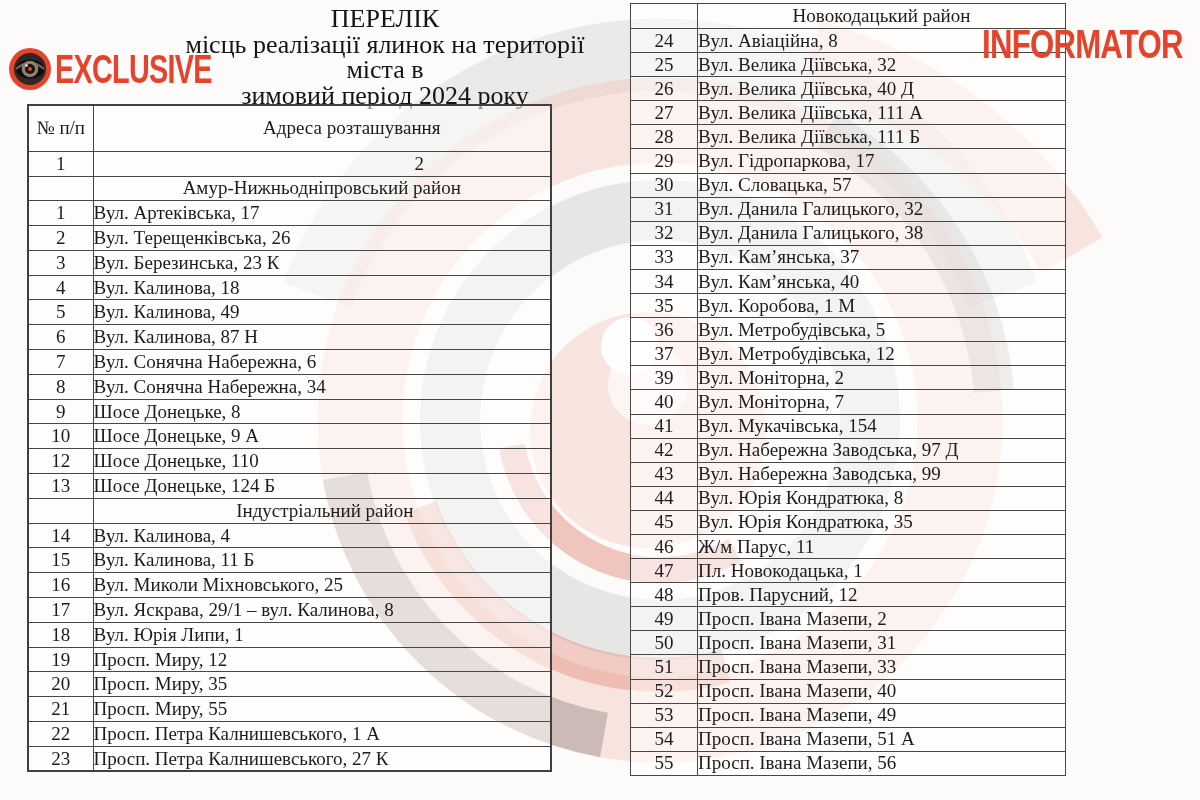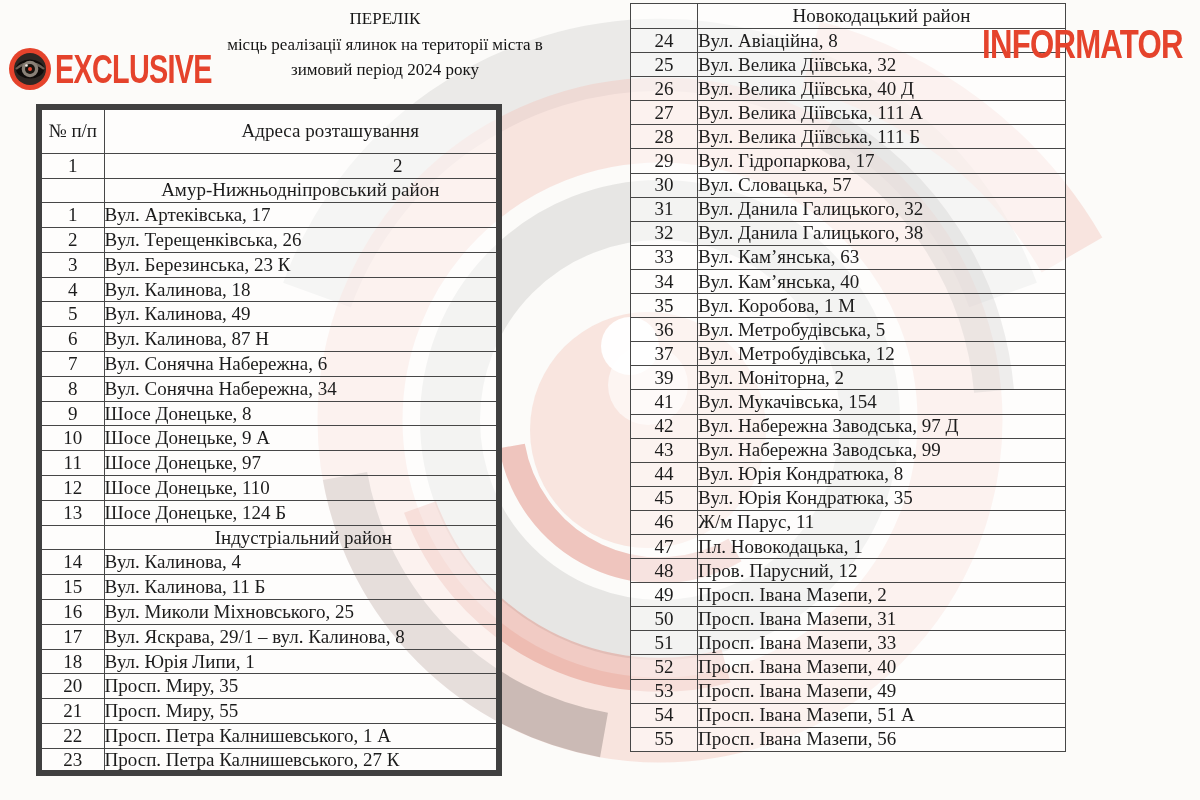--- a/index.html
+++ b/index.html
@@ -29,35 +29,35 @@
     font-family:"Liberation Sans","DejaVu Sans",sans-serif;
     font-weight:800;font-size:41px;line-height:41px;letter-spacing:-1px;
     color:var(--accent,#e5432c);
     transform:scaleX(.76);transform-origin:left center;
     white-space:nowrap;
   }
 
   
   .doc-title{
     position:absolute;left:185px;top:6px;width:400px;z-index:2;
-    text-align:center;font-size:17px;line-height:25.5px;color:#141414;
+    text-align:center;font-size:26px;line-height:25.5px;color:#141414;
   }
 
   
   table.doc-table{
     border-collapse:collapse;table-layout:fixed;position:absolute;z-index:2;
     background:rgba(255,255,255,.52);
   }
   table.doc-table td{
     border:1.3px solid #474747;
     font-size:19px;line-height:1.05;
     padding:0 0 0 0;vertical-align:middle;
     overflow:hidden;white-space:nowrap;
   }
-  table.left-table{left:36px;top:104px;width:466px;border:6px solid #404040;}
+  table.left-table{left:27px;top:104px;width:525px;border:2px solid #404040;}
   table.right-table{left:630px;top:3px;width:436px;border:1.5px solid #434343;}
 
   td.num{text-align:center;font-size:18.5px;}
   td.addr{padding-left:14px;}
 
   .left-table tr{height:24.8px;}
   .left-table tr.header-row{height:46px;}
   .left-table tr.index-row{height:25px;}
   .right-table tr{height:24.1px;}
   .right-table tr.district-row{height:25px;}
@@ -165,24 +165,20 @@
         </tr>
         <tr>
           <td class="num">9</td>
           <td class="addr">Шосе Донецьке, 8</td>
         </tr>
         <tr>
           <td class="num">10</td>
           <td class="addr">Шосе Донецьке, 9 А</td>
         </tr>
         <tr>
-          <td class="num">11</td>
-          <td class="addr">Шосе Донецьке, 97</td>
-        </tr>
-        <tr>
           <td class="num">12</td>
           <td class="addr">Шосе Донецьке, 110</td>
         </tr>
         <tr>
           <td class="num">13</td>
           <td class="addr">Шосе Донецьке, 124 Б</td>
         </tr>
         <tr class="district-row">
           <td></td>
           <td class="section-name sec-1">Індустріальний район</td>
@@ -199,20 +195,24 @@
           <td class="num">16</td>
           <td class="addr">Вул. Миколи Міхновського, 25</td>
         </tr>
         <tr>
           <td class="num">17</td>
           <td class="addr">Вул. Яскрава, 29/1 – вул. Калинова, 8</td>
         </tr>
         <tr>
           <td class="num">18</td>
           <td class="addr">Вул. Юрія Липи, 1</td>
+        </tr>
+        <tr>
+          <td class="num">19</td>
+          <td class="addr">Просп. Миру, 12</td>
         </tr>
         <tr>
           <td class="num">20</td>
           <td class="addr">Просп. Миру, 35</td>
         </tr>
         <tr>
           <td class="num">21</td>
           <td class="addr">Просп. Миру, 55</td>
         </tr>
         <tr>
@@ -267,21 +267,21 @@
         <tr>
           <td class="num">31</td>
           <td class="addr">Вул. Данила Галицького, 32</td>
         </tr>
         <tr>
           <td class="num">32</td>
           <td class="addr">Вул. Данила Галицького, 38</td>
         </tr>
         <tr>
           <td class="num">33</td>
-          <td class="addr">Вул. Кам’янська, 63</td>
+          <td class="addr">Вул. Кам’янська, 37</td>
         </tr>
         <tr>
           <td class="num">34</td>
           <td class="addr">Вул. Кам’янська, 40</td>
         </tr>
         <tr>
           <td class="num">35</td>
           <td class="addr">Вул. Коробова, 1 М</td>
         </tr>
         <tr>
@@ -290,20 +290,24 @@
         </tr>
         <tr>
           <td class="num">37</td>
           <td class="addr">Вул. Метробудівська, 12</td>
         </tr>
         <tr>
           <td class="num">39</td>
           <td class="addr">Вул. Моніторна, 2</td>
         </tr>
         <tr>
+          <td class="num">40</td>
+          <td class="addr">Вул. Моніторна, 7</td>
+        </tr>
+        <tr>
           <td class="num">41</td>
           <td class="addr">Вул. Мукачівська, 154</td>
         </tr>
         <tr>
           <td class="num">42</td>
           <td class="addr">Вул. Набережна Заводська, 97 Д</td>
         </tr>
         <tr>
           <td class="num">43</td>
           <td class="addr">Вул. Набережна Заводська, 99</td>

